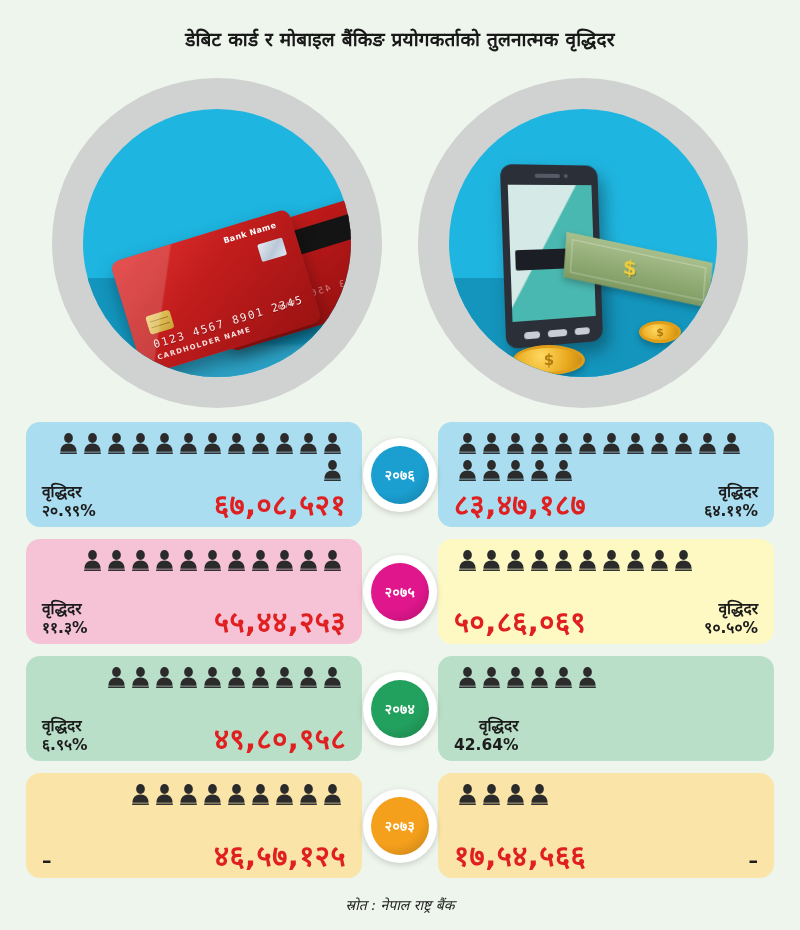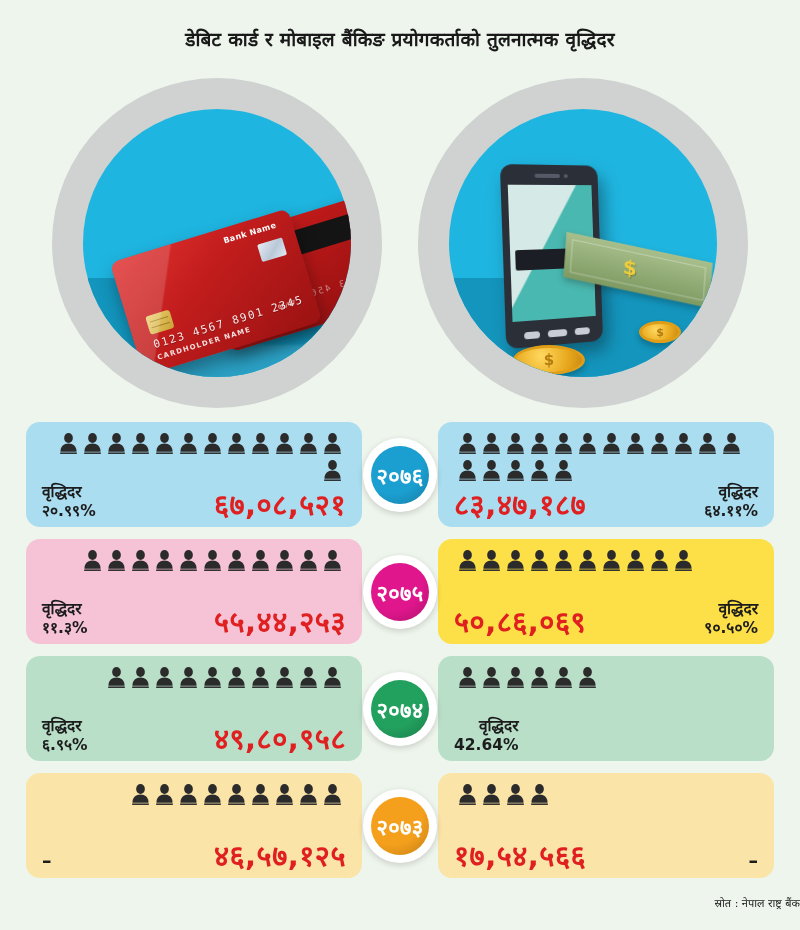--- a/index.html
+++ b/index.html
@@ -276,31 +276,32 @@
     background: #fff;
     display: flex; align-items: center; justify-content: center;
     box-shadow: 0 2px 6px rgba(0,0,0,.16);
     z-index: 5;
   }
   .year-inner {
     width: 58px; height: 58px;
     border-radius: 50%;
     display: flex; align-items: center; justify-content: center;
     color: #fff;
-    font-size: 22px;
+    font-size: 14px;
     font-weight: 700;
     letter-spacing: .3px;
   }
 
   
   .footer {
-    text-align: right;
+    text-align: center;
     padding-top: 5px;
-    font-size: 11px;
+    font-size: 14px;
     color: #222;
+    font-style: italic;
   }
 </style>
 </head>
 <body>
 
 <div class="title-bar">
   <div class="title-text">डेबिट कार्ड र मोबाइल बैंकिङ प्रयोगकर्ताको तुलनात्मक वृद्धिदर</div>
 </div>
 
 <div class="illos">
@@ -593,21 +594,21 @@
           </svg>
         </div>
         <div class="panel-bottom">
           <div class="growth growth-left">
             <span>वृद्धिदर</span>
             <span class="">११.३%</span>
           </div>
           <div class="bignum">५५,४४,२५३</div>
         </div>
       </div>
-      <div class="panel panel-right" style="background:#fde047">
+      <div class="panel panel-right" style="background:#fef9c3">
         <div class="icons icons-right">
           <svg class="person" viewBox="0 0 20 24">
             <ellipse cx="10" cy="6.2" rx="4.6" ry="5.2" fill="#2b2b2b"></ellipse>
             <path d="M10 12c5 0 8.4 3.4 8.4 7.6v1.2H1.6v-1.2C1.6 15.4 5 12 10 12z" fill="#2b2b2b"></path>
             <rect x="1.2" y="21.4" width="17.6" height="1.6" fill="#2b2b2b"></rect>
           </svg>
           <svg class="person" viewBox="0 0 20 24">
             <ellipse cx="10" cy="6.2" rx="4.6" ry="5.2" fill="#2b2b2b"></ellipse>
             <path d="M10 12c5 0 8.4 3.4 8.4 7.6v1.2H1.6v-1.2C1.6 15.4 5 12 10 12z" fill="#2b2b2b"></path>
             <rect x="1.2" y="21.4" width="17.6" height="1.6" fill="#2b2b2b"></rect>

